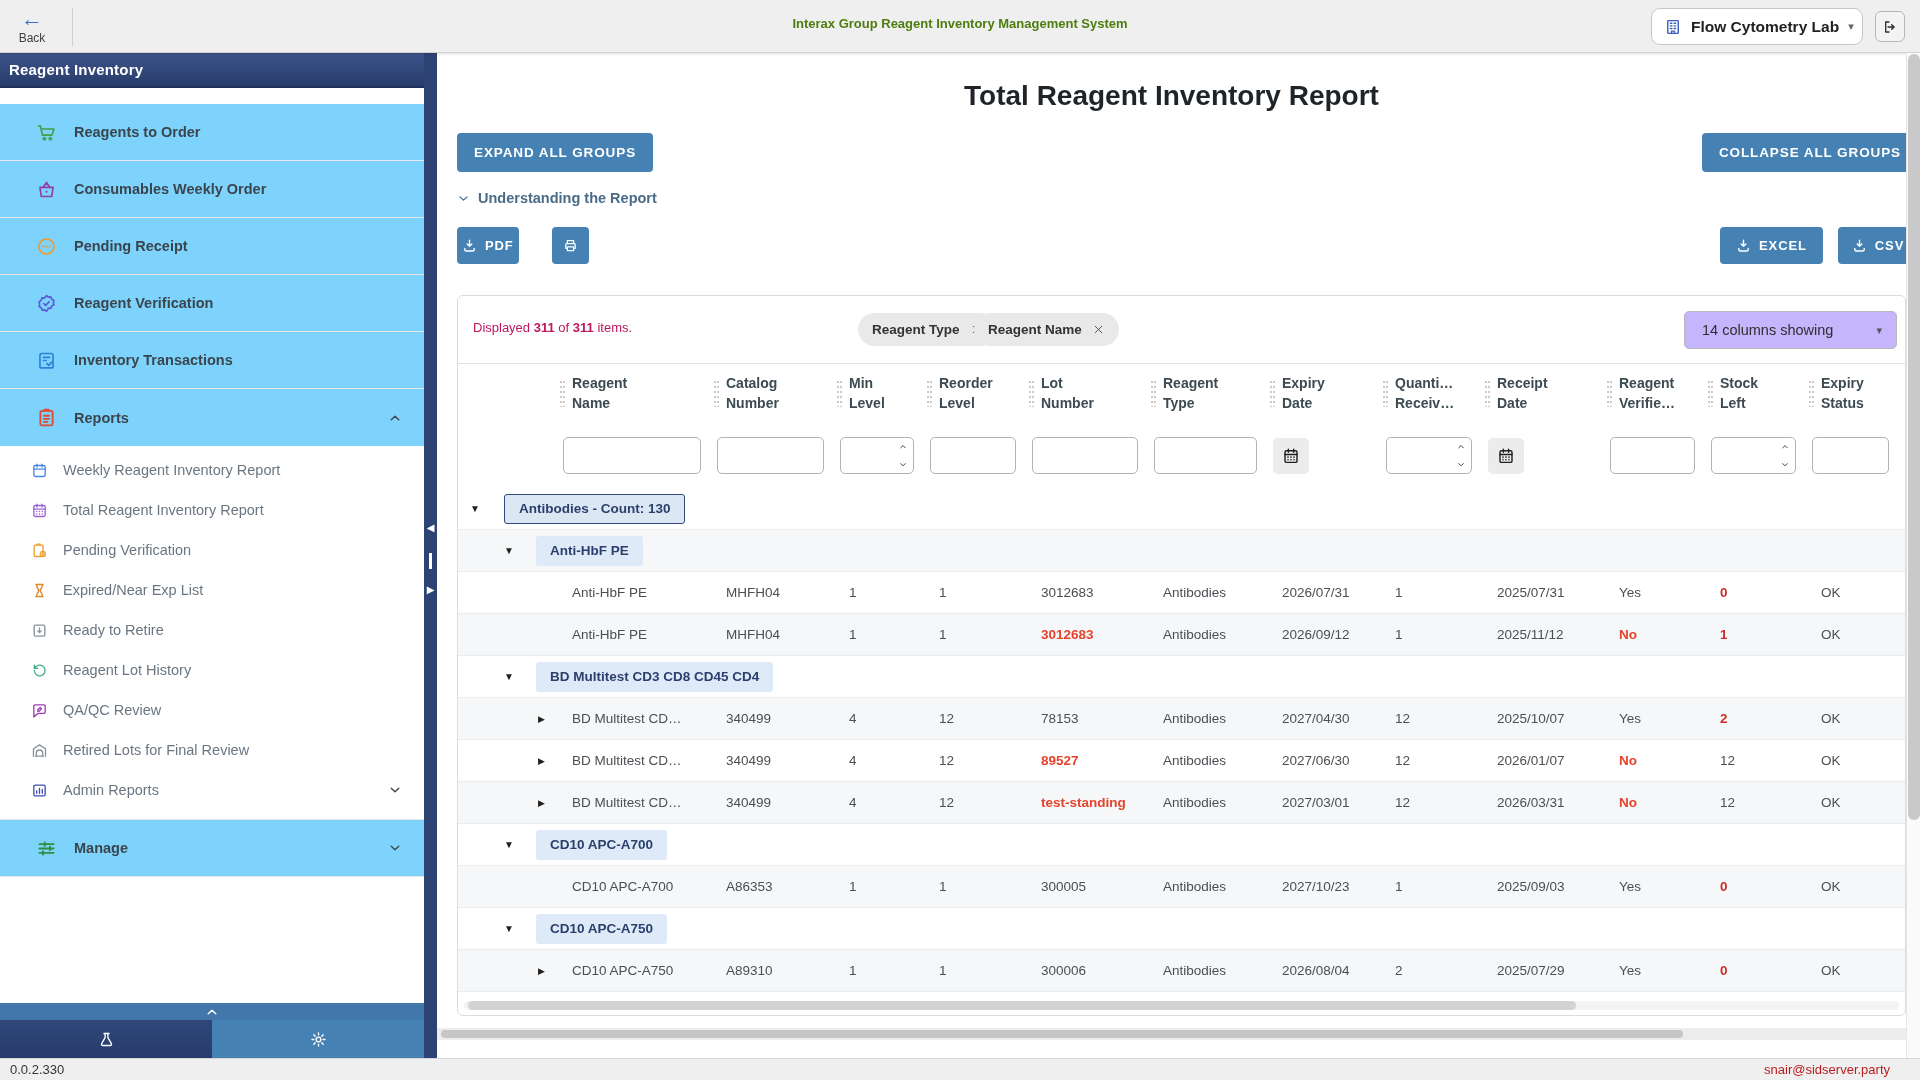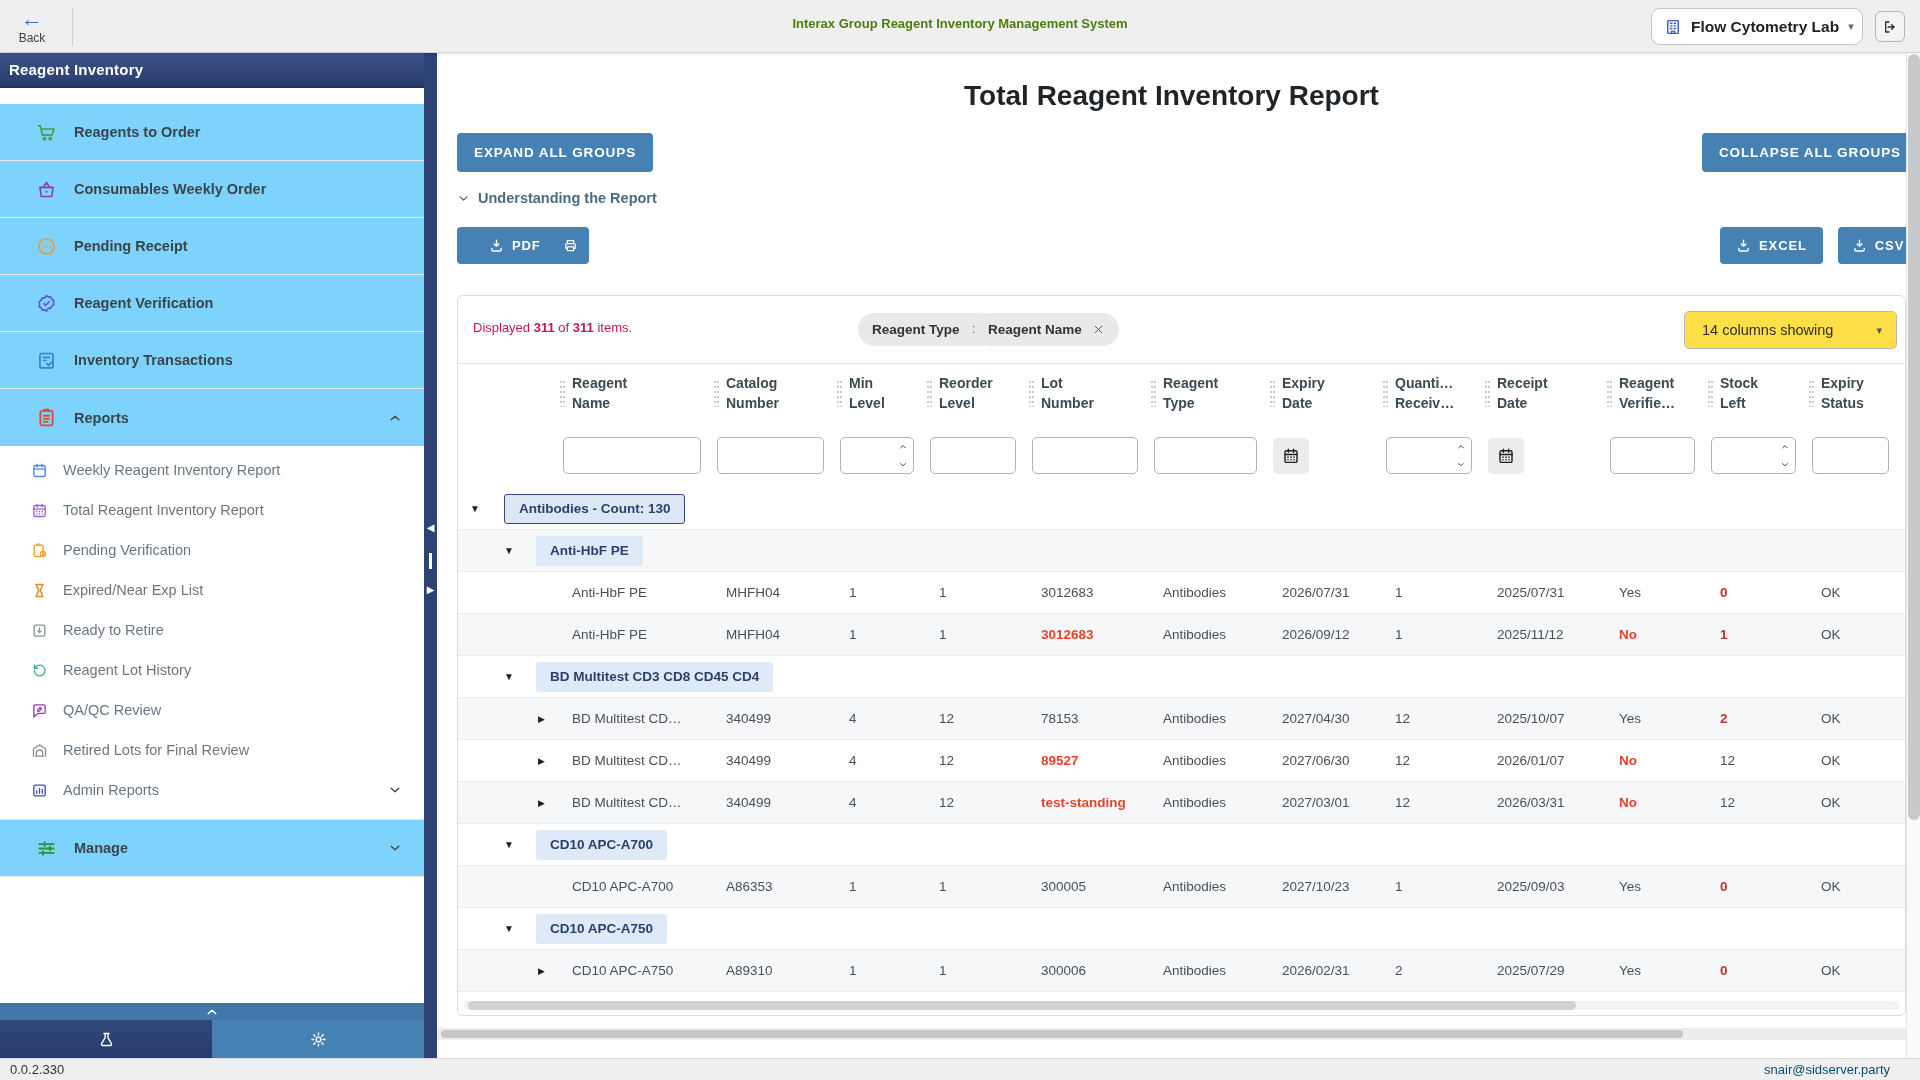--- a/index.html
+++ b/index.html
@@ -70,37 +70,37 @@
     font-size:28px; font-weight:700; color:#1f2428; z-index:1; }
   .btn { display:inline-flex; align-items:center; justify-content:center; gap:8px;
     background:#4681b4; color:#fff; border:none; border-radius:4px;
     font-family:inherit; font-weight:700; cursor:pointer; letter-spacing:.9px; }
   .btn svg { width:15px; height:15px; }
   .expand-btn { position:absolute; left:457px; top:133px; height:39px; padding:0 17px; font-size:13.5px; }
   .collapse-btn { position:absolute; right:2px; top:133px; height:39px; padding:0 17px; font-size:13.5px; z-index:1; }
   .understanding { position:absolute; left:457px; top:190px; display:flex; align-items:center; gap:8px;
     color:#4a6b88; font-size:14.5px; font-weight:700; cursor:pointer; }
   .understanding svg { width:13px; height:13px; }
-  .pdf-btn { position:absolute; left:457px; top:227px; height:37px; padding:0 32px; font-size:13px; }
+  .pdf-btn { position:absolute; left:457px; top:227px; height:37px; padding:0 5px; font-size:13px; }
   .print-btn { position:absolute; left:552px; top:227px; height:37px; width:37px; padding:0; }
   .excel-btn { position:absolute; left:1720px; top:227px; height:37px; padding:0 16px; font-size:13px; }
   .csv-btn { position:absolute; left:1838px; top:227px; height:37px; width:80px; padding:0 14px; font-size:13px; z-index:1; }
 
   
   .table-card { position:absolute; left:457px; top:295px; width:1449px; height:721px;
     border:1px solid #dcdcdc; border-radius:6px; background:#fff; }
   .info-row { position:absolute; left:0; top:0; right:0; height:67px; }
   .summary { position:absolute; left:15px; top:24px; font-size:13px; color:#be185d; }
   .summary b { font-weight:700; }
   .chip { position:absolute; top:17px; height:33px; background:#e9e9e9; border-radius:17px;
     display:flex; align-items:center; padding:0 14px; gap:10px; cursor:pointer; }
   .chip .chip-lbl { font-size:13.5px; font-weight:700; color:#333; white-space:nowrap; }
   .chip svg { width:13px; height:13px; color:#4a4a4a; }
   .cols-dd { position:absolute; right:8px; top:15px; width:213px; height:38px;
-    border:1px solid #b9b9b9; border-radius:5px; background:#fde047;
+    border:1px solid #b9b9b9; border-radius:5px; background:#c4b5fd;
     display:flex; align-items:center; padding:0 14px 0 17px; cursor:pointer; }
   .cols-dd .dd-lbl { flex:1; font-size:14.5px; color:#2e2e2e; }
   .cols-dd .caret { font-size:11px; color:#555; }
 
   .thead { position:absolute; left:0; top:67px; right:0; height:60px;
     border-top:1px solid #e2e2e2; display:flex; align-items:center; }
   .th { position:relative; height:100%; display:flex; flex-direction:column; justify-content:center;
     padding-left:11px; flex:none; cursor:pointer; }
   .th .l { font-size:14px; font-weight:700; color:#3c4a52; line-height:1.38; white-space:nowrap; }
   .th .handle { position:absolute; left:-1px; top:17px; width:5px; height:26px;
@@ -144,21 +144,21 @@
   .h-scroll { position:absolute; left:437px; top:1028px; width:1483px; height:12px; background:#ededed; z-index:3; }
   .h-scroll .thumb { position:absolute; left:4px; top:2px; width:1242px; height:8px;
     background:#c6c6c6; border-radius:4px; cursor:pointer; }
   .v-scroll { position:absolute; left:1906px; top:53px; width:14px; height:1005px;
     background:#fafafa; border-left:1px solid #e6e6e6; z-index:7; }
   .v-scroll .thumb { position:absolute; left:1px; top:1px; width:12px; height:766px;
     background:#c9c9c9; border-radius:6px; cursor:pointer; }
   .statusbar { position:absolute; left:0; top:1058px; width:1920px; height:22px;
     background:#efefef; border-top:1px solid #d8d8d8; z-index:8; font-size:13px; }
   .statusbar .ver { position:absolute; left:10px; top:3px; color:#333; }
-  .statusbar .usr { position:absolute; right:30px; top:3px; color:#0c4a6e; }
+  .statusbar .usr { position:absolute; right:30px; top:3px; color:#b91c1c; }
 </style>
 </head>
 <body>
 
 <div class="topbar">
   <div class="back-btn">
     <span class="arrow">←</span>
     <span class="lbl">Back</span>
   </div>
   <div class="topbar-divider"></div>
@@ -733,21 +733,21 @@
       <div class="t-row striped">
         <div class="t-exp">
           <span class="row-tri">▶</span>
         </div>
         <div class="t-cell" style="width: 154px;">CD10 APC-A750</div>
         <div class="t-cell" style="width: 123px;">A89310</div>
         <div class="t-cell" style="width: 90px;">1</div>
         <div class="t-cell" style="width: 102px;">1</div>
         <div class="t-cell" style="width: 122px;">300006</div>
         <div class="t-cell" style="width: 119px;">Antibodies</div>
-        <div class="t-cell" style="width: 113px;">2026/02/31</div>
+        <div class="t-cell" style="width: 113px;">2026/08/04</div>
         <div class="t-cell" style="width: 102px;">2</div>
         <div class="t-cell" style="width: 122px;">2025/07/29</div>
         <div class="t-cell" style="width: 101px;">Yes</div>
         <div class="t-cell val-red" style="width: 101px; color: rgb(197, 48, 42);">0</div>
         <div class="t-cell" style="width: 93px;">OK</div>
       </div>
     </div>
   <div class="inner-scroll">
     <div class="thumb"></div>
   </div>

